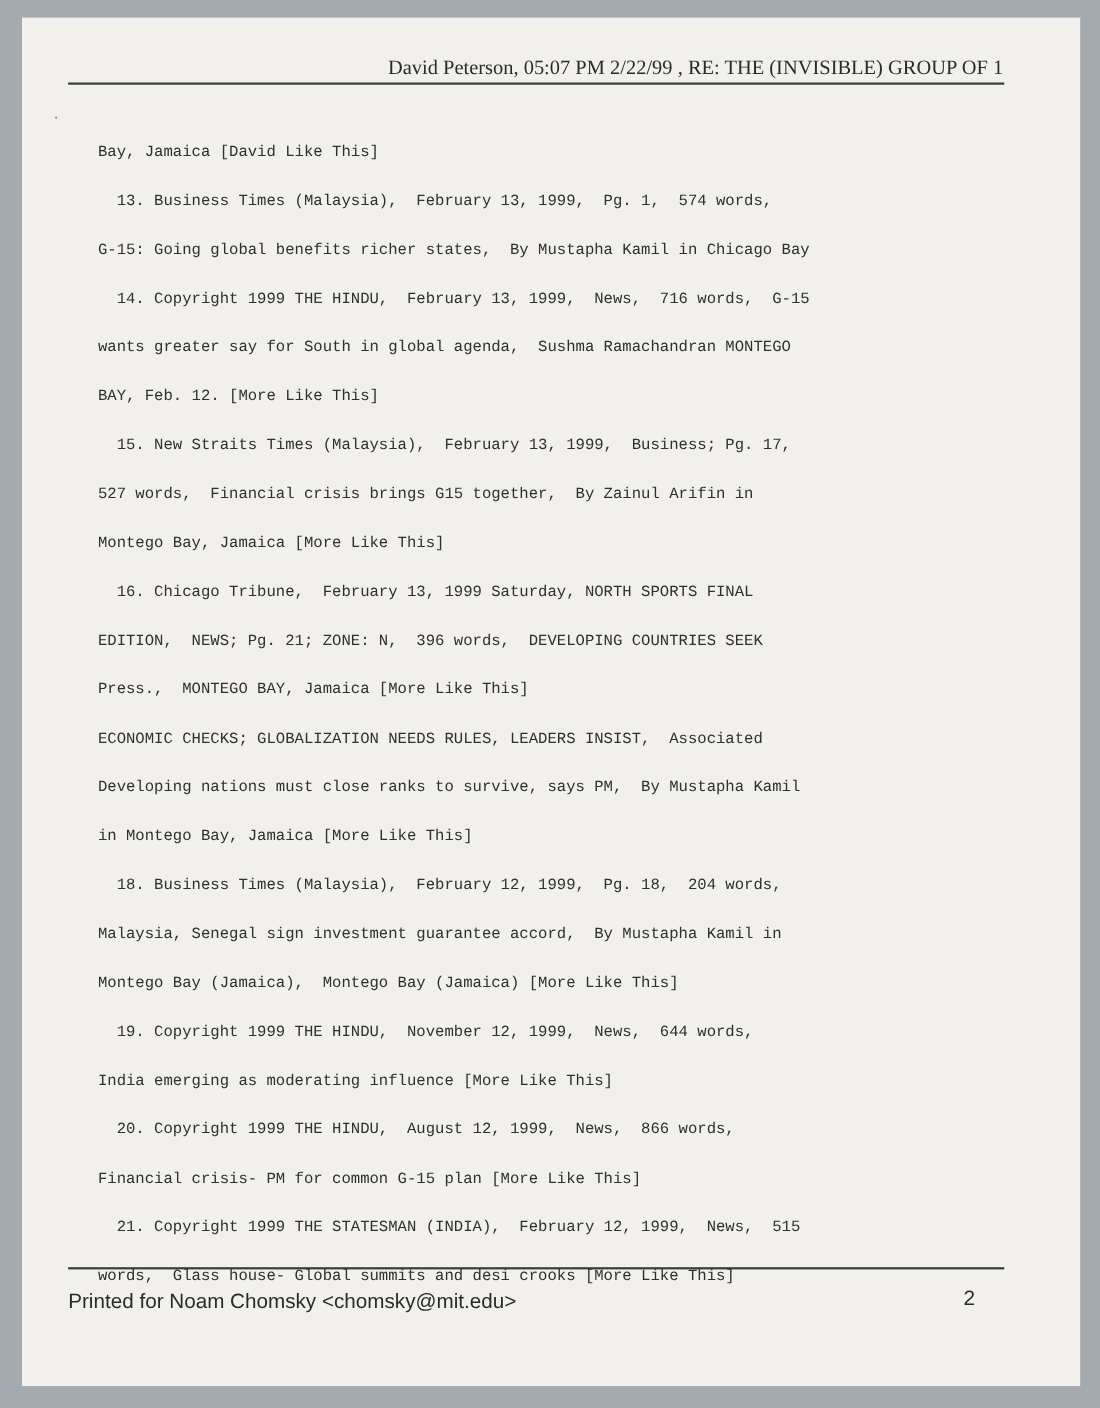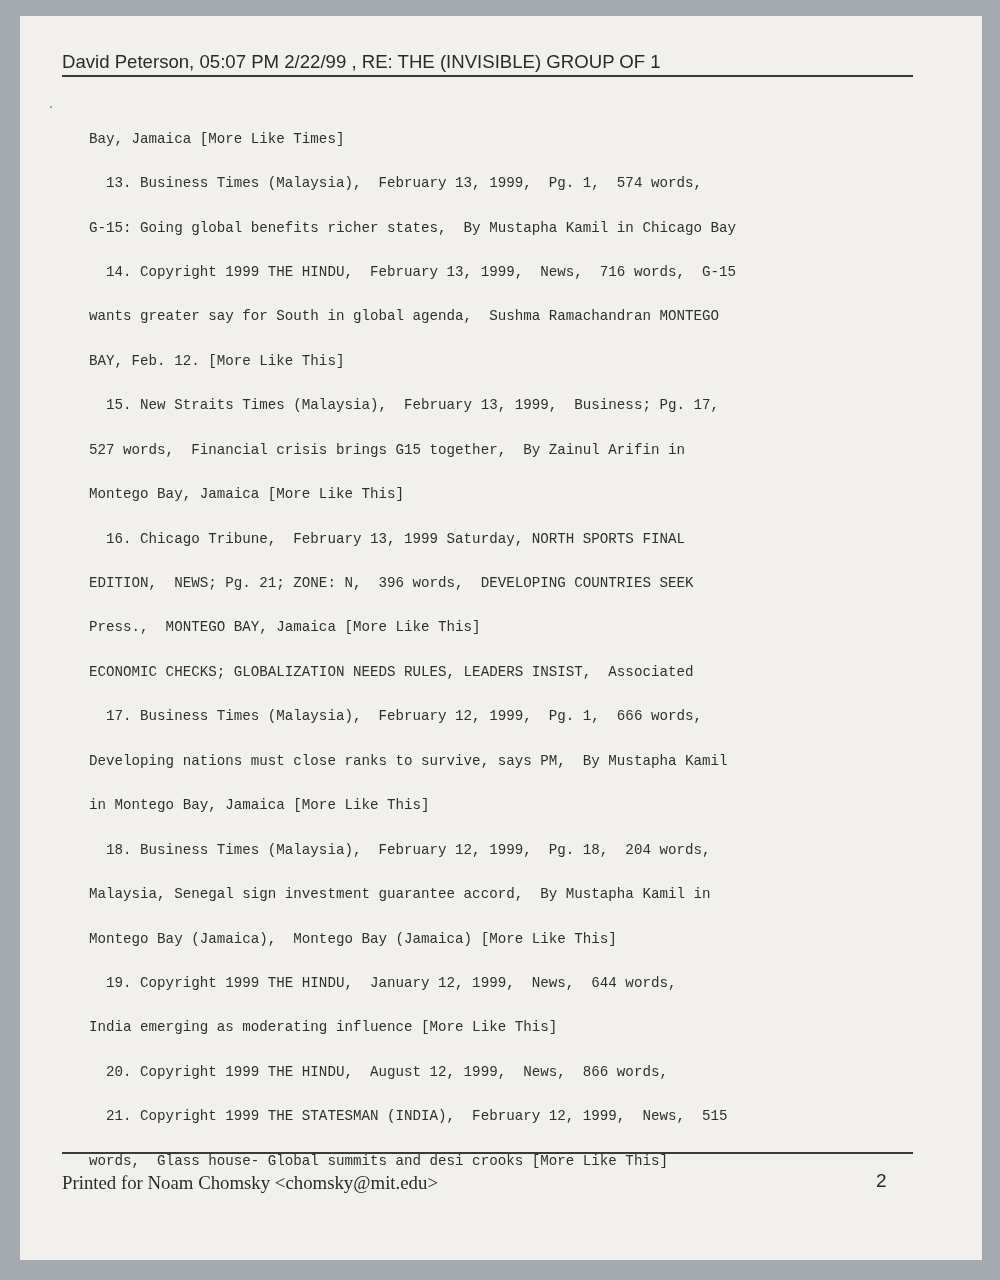--- a/index.html
+++ b/index.html
@@ -12,25 +12,26 @@
   .paper {
     position: absolute;
     left: 20px; top: 16px;
     width: 962px; height: 1244px;
     background: #f1f0ed;
   }
   .header {
     position: absolute;
     left: 62px; top: 51px;
     width: 850px;
-    font-family: Liberation Sans, sans-serif;
+    font-family: Liberation Serif, serif;
     font-size: 18.6px;
     color: #2a2a2a;
     white-space: pre;
     line-height: 22px;
+    text-align: right;
   }
   .header-rule {
     position: absolute;
     left: 62px; top: 75px;
     width: 851px; height: 2px;
     background: #3a3a3a;
   }
   .body {
     position: absolute;
     left: 89px; top: 102px;
@@ -44,21 +45,21 @@
   .entry { margin: 0; }
   .footer-rule {
     position: absolute;
     left: 62px; top: 1152px;
     width: 851px; height: 2px;
     background: #3a3a3a;
   }
   .footer {
     position: absolute;
     left: 62px; top: 1172px;
-    font-family: Liberation Serif, serif;
+    font-family: Liberation Sans, sans-serif;
     font-size: 18.8px;
     color: #2a2a2a;
     white-space: pre;
     line-height: 22px;
   }
   .page-num {
     position: absolute;
     left: 876px; top: 1170px;
     font-family: "Liberation Sans", sans-serif;
     font-size: 19px;
@@ -73,42 +74,42 @@
 </head>
 <body>
 
 <div class="paper"></div>
 <div class="speck"></div>
 
 <div class="header">David Peterson, 05:07 PM 2/22/99 , RE: THE (INVISIBLE) GROUP OF 1</div>
 <div class="header-rule"></div>
 
 <div class="body">
-  <div class="entry">Bay, Jamaica [More Like Times]</div>
+  <div class="entry">Bay, Jamaica [David Like This]</div>
   <div class="entry">  13. Business Times (Malaysia),  February 13, 1999,  Pg. 1,  574 words,</div>
   <div class="entry">G-15: Going global benefits richer states,  By Mustapha Kamil in Chicago Bay</div>
   <div class="entry">  14. Copyright 1999 THE HINDU,  February 13, 1999,  News,  716 words,  G-15</div>
   <div class="entry">wants greater say for South in global agenda,  Sushma Ramachandran MONTEGO</div>
   <div class="entry">BAY, Feb. 12. [More Like This]</div>
   <div class="entry">  15. New Straits Times (Malaysia),  February 13, 1999,  Business; Pg. 17,</div>
   <div class="entry">527 words,  Financial crisis brings G15 together,  By Zainul Arifin in</div>
   <div class="entry">Montego Bay, Jamaica [More Like This]</div>
   <div class="entry">  16. Chicago Tribune,  February 13, 1999 Saturday, NORTH SPORTS FINAL</div>
   <div class="entry">EDITION,  NEWS; Pg. 21; ZONE: N,  396 words,  DEVELOPING COUNTRIES SEEK</div>
   <div class="entry">Press.,  MONTEGO BAY, Jamaica [More Like This]</div>
   <div class="entry">ECONOMIC CHECKS; GLOBALIZATION NEEDS RULES, LEADERS INSIST,  Associated</div>
-  <div class="entry">  17. Business Times (Malaysia),  February 12, 1999,  Pg. 1,  666 words,</div>
   <div class="entry">Developing nations must close ranks to survive, says PM,  By Mustapha Kamil</div>
   <div class="entry">in Montego Bay, Jamaica [More Like This]</div>
   <div class="entry">  18. Business Times (Malaysia),  February 12, 1999,  Pg. 18,  204 words,</div>
   <div class="entry">Malaysia, Senegal sign investment guarantee accord,  By Mustapha Kamil in</div>
   <div class="entry">Montego Bay (Jamaica),  Montego Bay (Jamaica) [More Like This]</div>
-  <div class="entry">  19. Copyright 1999 THE HINDU,  January 12, 1999,  News,  644 words,</div>
+  <div class="entry">  19. Copyright 1999 THE HINDU,  November 12, 1999,  News,  644 words,</div>
   <div class="entry">India emerging as moderating influence [More Like This]</div>
   <div class="entry">  20. Copyright 1999 THE HINDU,  August 12, 1999,  News,  866 words,</div>
+  <div class="entry">Financial crisis- PM for common G-15 plan [More Like This]</div>
   <div class="entry">  21. Copyright 1999 THE STATESMAN (INDIA),  February 12, 1999,  News,  515</div>
   <div class="entry">words,  Glass house- Global summits and desi crooks [More Like This]</div>
   
   
   
   
   
   
   
   

